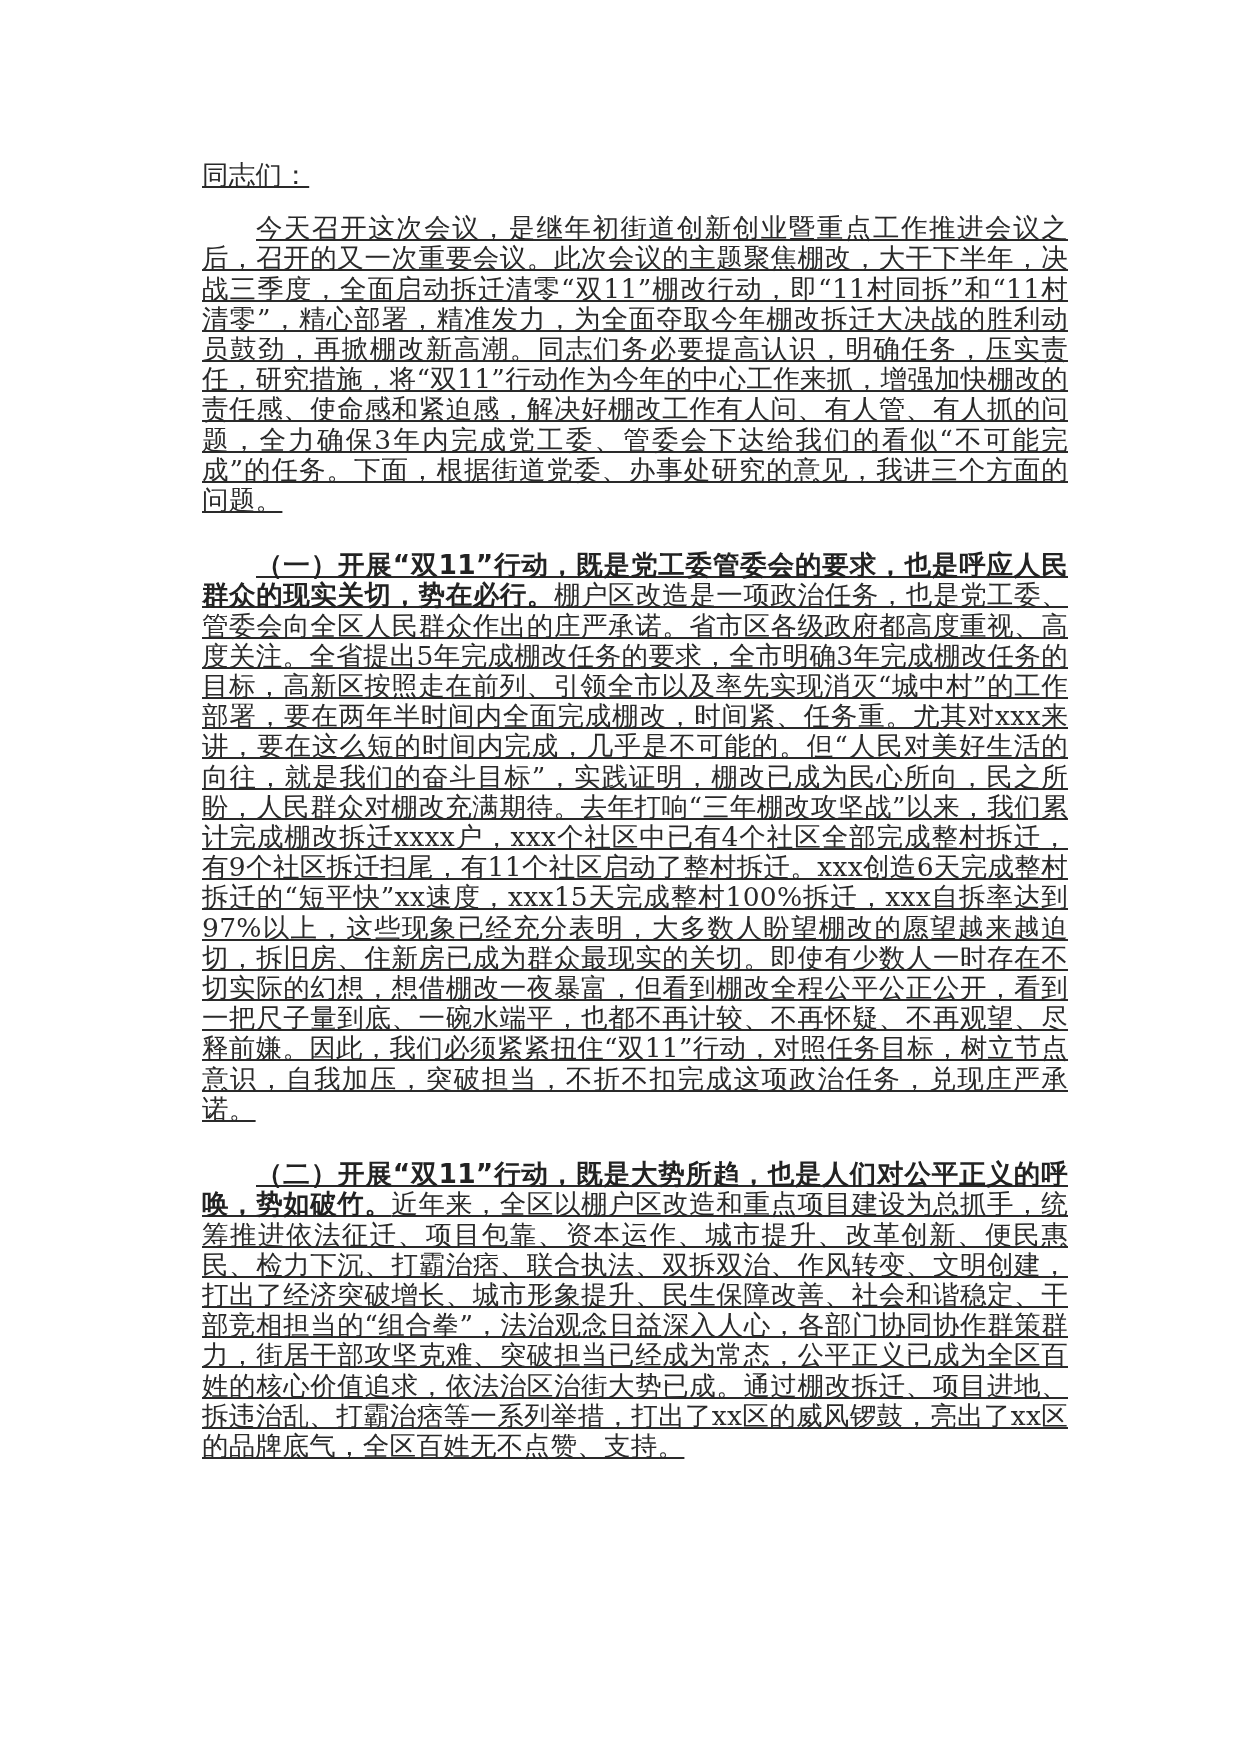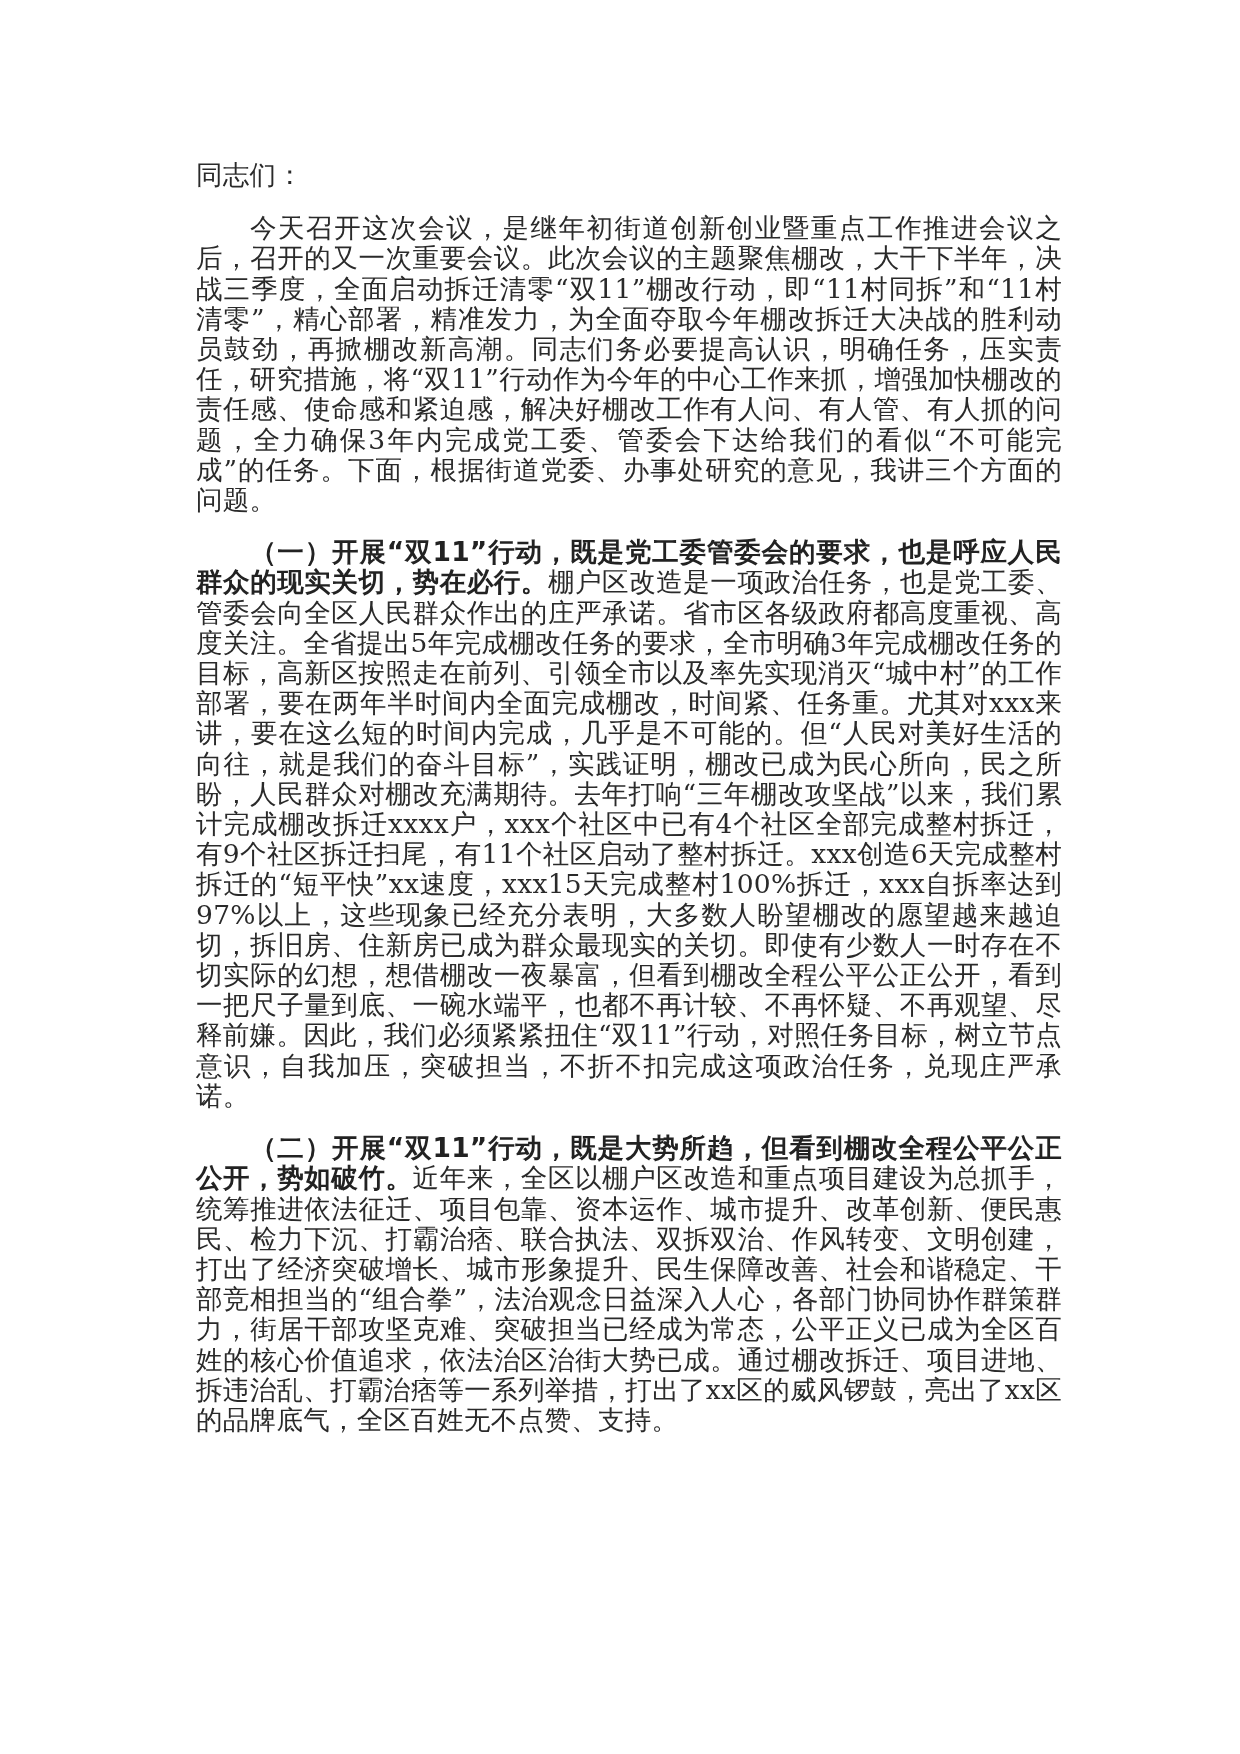--- a/index.html
+++ b/index.html
@@ -10,35 +10,36 @@
     body {
       width: 1240px;
       height: 1754px;
       position: relative;
       overflow: hidden;
       color: #2a2a2a;
       font-family: "DejaVu Serif", "Liberation Serif", serif;
     }
     .page {
       position: absolute;
-      left: 196px;
+      left: 202px;
       top: 160px;
       width: 866px;
+      text-decoration: underline;
     }
     .p {
       font-size: 26.5px;
       line-height: 30.2px;
       margin: 0;
       text-align: justify;
       text-justify: inter-character;
       letter-spacing: 0.3px;
     }
     .indent { text-indent: 54px; }
     .salutation { margin-bottom: 23px; }
-    .gap-s { margin-top: 22px; }
+    .gap-s { margin-top: 35px; }
     .heading {
       font-weight: bold;
       font-family: "DejaVu Sans", "Liberation Sans", sans-serif;
       font-size: 25px;
       line-height: 30px;
       text-indent: 54px;
       margin-top: 22px;
       margin-bottom: 20px;
       color: #222;
     }
@@ -53,14 +54,14 @@
 
 <div class="page">
   <p class="p salutation">同志们：</p>
 
   <p class="p indent">今天召开这次会议，是继年初街道创新创业暨重点工作推进会议之后，召开的又一次重要会议。此次会议的主题聚焦棚改，大干下半年，决战三季度，全面启动拆迁清零“双11”棚改行动，即“11村同拆”和“11村清零”，精心部署，精准发力，为全面夺取今年棚改拆迁大决战的胜利动员鼓劲，再掀棚改新高潮。同志们务必要提高认识，明确任务，压实责任，研究措施，将“双11”行动作为今年的中心工作来抓，增强加快棚改的责任感、使命感和紧迫感，解决好棚改工作有人问、有人管、有人抓的问题，全力确保3年内完成党工委、管委会下达给我们的看似“不可能完成”的任务。下面，根据街道党委、办事处研究的意见，我讲三个方面的问题。</p>
 
 
 
   <p class="p indent gap-s"><span class="lead">（一）开展“双11”行动，既是党工委管委会的要求，也是呼应人民群众的现实关切，势在必行。</span><span>棚户区改造是一项政治任务，也是党工委、管委会向全区人民群众作出的庄严承诺。省市区各级政府都高度重视、高度关注。全省提出5年完成棚改任务的要求，全市明确3年完成棚改任务的目标，高新区按照走在前列、引领全市以及率先实现消灭“城中村”的工作部署，要在两年半时间内全面完成棚改，时间紧、任务重。尤其对xxx来讲，要在这么短的时间内完成，几乎是不可能的。但“人民对美好生活的向往，就是我们的奋斗目标”，实践证明，棚改已成为民心所向，民之所盼，人民群众对棚改充满期待。去年打响“三年棚改攻坚战”以来，我们累计完成棚改拆迁xxxx户，xxx个社区中已有4个社区全部完成整村拆迁，有9个社区拆迁扫尾，有11个社区启动了整村拆迁。xxx创造6天完成整村拆迁的“短平快”xx速度，xxx15天完成整村100%拆迁，xxx自拆率达到97%以上，这些现象已经充分表明，大多数人盼望棚改的愿望越来越迫切，拆旧房、住新房已成为群众最现实的关切。即使有少数人一时存在不切实际的幻想，想借棚改一夜暴富，但看到棚改全程公平公正公开，看到一把尺子量到底、一碗水端平，也都不再计较、不再怀疑、不再观望、尽释前嫌。因此，我们必须紧紧扭住“双11”行动，对照任务目标，树立节点意识，自我加压，突破担当，不折不扣完成这项政治任务，兑现庄严承诺。</span></p>
 
-  <p class="p indent gap-s"><span class="lead">（二）开展“双11”行动，既是大势所趋，但看到棚改全程公平公正公开，势如破竹。</span><span>近年来，全区以棚户区改造和重点项目建设为总抓手，统筹推进依法征迁、项目包靠、资本运作、城市提升、改革创新、便民惠民、检力下沉、打霸治痞、联合执法、双拆双治、作风转变、文明创建，打出了经济突破增长、城市形象提升、民生保障改善、社会和谐稳定、干部竞相担当的“组合拳”，法治观念日益深入人心，各部门协同协作群策群力，街居干部攻坚克难、突破担当已经成为常态，公平正义已成为全区百姓的核心价值追求，依法治区治街大势已成。通过棚改拆迁、项目进地、拆违治乱、打霸治痞等一系列举措，打出了xx区的威风锣鼓，亮出了xx区的品牌底气，全区百姓无不点赞、支持。</span></p>
+  <p class="p indent gap-s"><span class="lead">（二）开展“双11”行动，既是大势所趋，也是人们对公平正义的呼唤，势如破竹。</span><span>近年来，全区以棚户区改造和重点项目建设为总抓手，统筹推进依法征迁、项目包靠、资本运作、城市提升、改革创新、便民惠民、检力下沉、打霸治痞、联合执法、双拆双治、作风转变、文明创建，打出了经济突破增长、城市形象提升、民生保障改善、社会和谐稳定、干部竞相担当的“组合拳”，法治观念日益深入人心，各部门协同协作群策群力，街居干部攻坚克难、突破担当已经成为常态，公平正义已成为全区百姓的核心价值追求，依法治区治街大势已成。通过棚改拆迁、项目进地、拆违治乱、打霸治痞等一系列举措，打出了xx区的威风锣鼓，亮出了xx区的品牌底气，全区百姓无不点赞、支持。</span></p>
 </div>
 
 </body></html>

